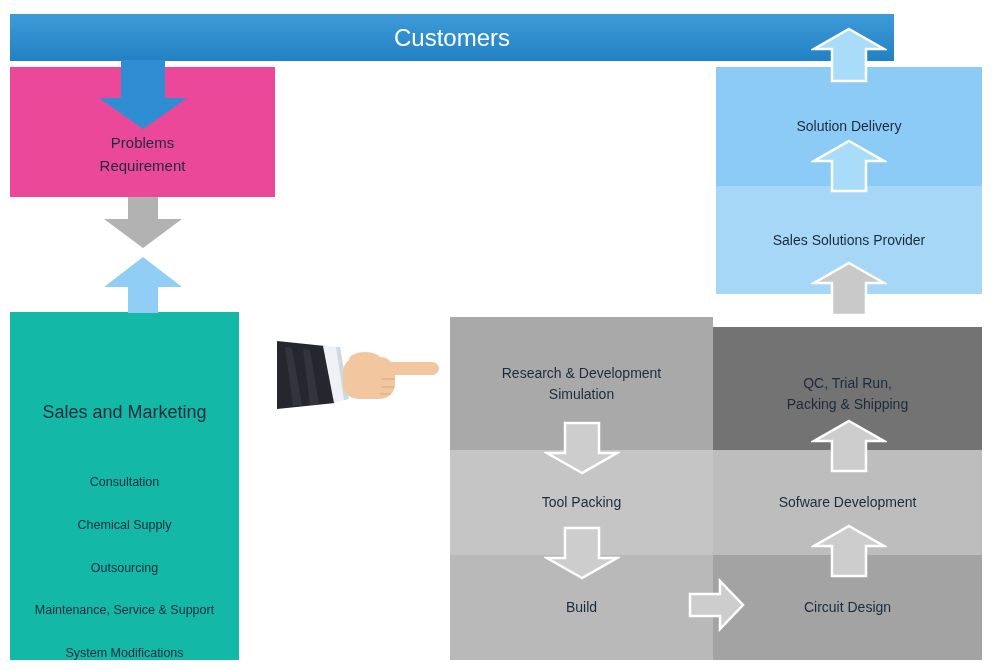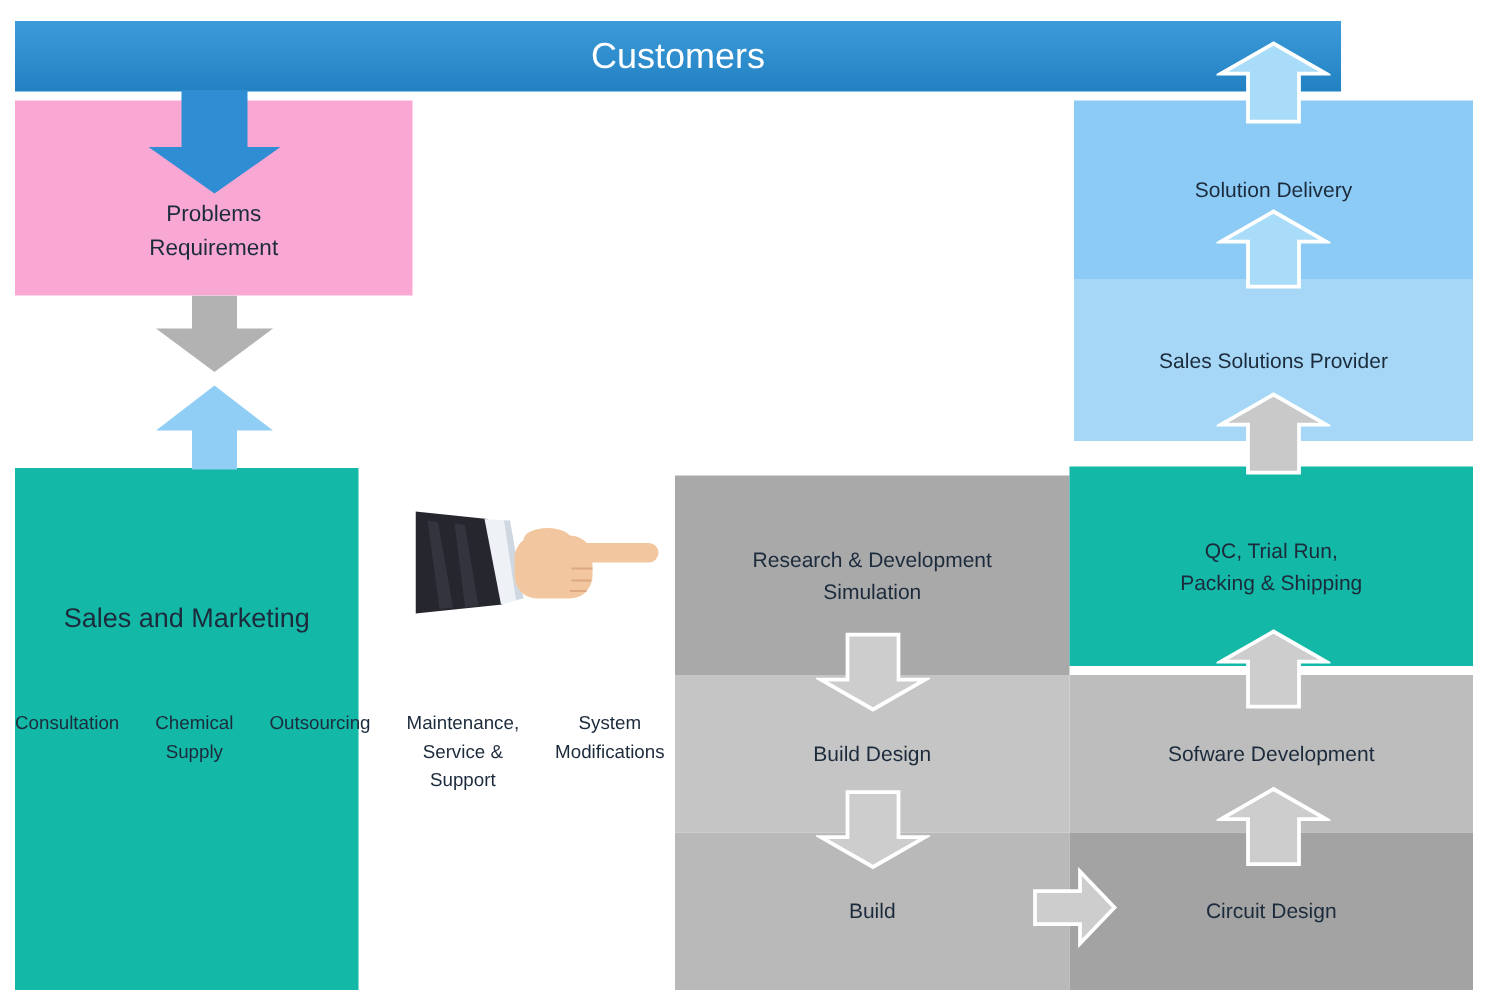--- a/index.html
+++ b/index.html
@@ -6,36 +6,36 @@
   .canvas{position:relative;width:992px;height:670px;background:#ffffff;
           font-family:"Liberation Sans",sans-serif;overflow:hidden;}
   .box{position:absolute;display:flex;align-items:center;justify-content:center;
        text-align:center;color:#1c2b3c;font-size:14px;line-height:1.5;
        white-space:pre-line;box-sizing:border-box;}
   .arr{position:absolute;z-index:5;}
   .caption{position:absolute;text-align:center;color:#1c2b3c;white-space:pre-line;}
 
   #header{left:10px;top:14px;width:884px;height:47px;z-index:2;
           background:linear-gradient(#3d9bd9,#2281c2);color:#ffffff;font-size:24px;}
-  #problems{left:10px;top:67px;width:265px;height:130px;background:#f9a8d4;
+  #problems{left:10px;top:67px;width:265px;height:130px;background:#ec4899;
             font-size:15px;padding-top:45px;}
   #sales{left:10px;top:312px;width:229px;height:348px;background:#14b8a6;
          display:block;text-align:center;}
   .sales-title{margin-top:66px;font-size:18px;color:#1c2b3c;}
-  .sales-items{margin-top:26px;display:flex;flex-direction:row;gap:24px;
-               font-size:12.5px;color:#1c2b3c;}
+  .sales-items{margin-top:26px;display:flex;flex-direction:column;gap:24px;
+               font-size:12.5px;color:#1c2b3c;align-items:center;}
   #handover{left:285px;top:406px;width:155px;font-size:12.5px;line-height:1.4;}
 
   #research{left:450px;top:317px;width:263px;height:133px;background:#a9a9a9;}
   #tool{left:450px;top:450px;width:263px;height:105px;background:#c5c5c5;}
   #build{left:450px;top:555px;width:263px;height:105px;background:#b9b9b9;}
 
   #solution{left:716px;top:67px;width:266px;height:119px;background:#8ccbf5;}
   #total{left:716px;top:186px;width:266px;height:108px;background:#a6d7f7;}
-  #qc{left:713px;top:311px;width:269px;height:133px;background:#14b8a6;}
+  #qc{left:713px;top:327px;width:269px;height:133px;background:#737373;}
   #software{left:713px;top:450px;width:269px;height:105px;background:#bdbdbd;}
   #circuit{left:713px;top:555px;width:269px;height:105px;background:#a3a3a3;}
 
   .outline-arrow polygon{stroke:#ffffff;stroke-width:2.5;stroke-linejoin:miter;}
 </style>
 </head>
 <body>
 
 <div class="canvas">
 
@@ -82,21 +82,21 @@
     <ellipse cx="88" cy="27" rx="16" ry="8" fill="#f2c7a0"></ellipse>
     <path d="M104,46 h14 M104,54 h13 M103,61 h11" stroke="#dba87f" stroke-width="1.2" fill="none"></path>
   </svg>
 
 
   <div class="box" id="research">
     <span>Research &amp; Development
 Simulation</span>
   </div>
   <div class="box" id="tool">
-    <span>Build Design</span>
+    <span>Tool Packing</span>
   </div>
   <div class="box" id="build">
     <span>Build</span>
   </div>
 
   <div class="box" id="solution">
     <span>Solution Delivery</span>
   </div>
   <div class="box" id="total">
     <span>Sales Solutions Provider</span>

